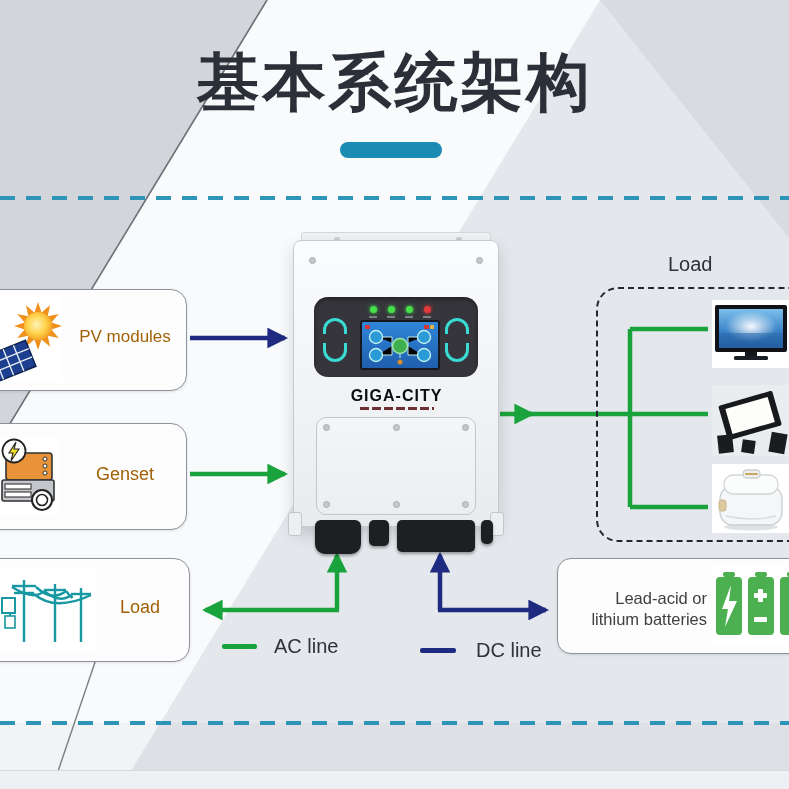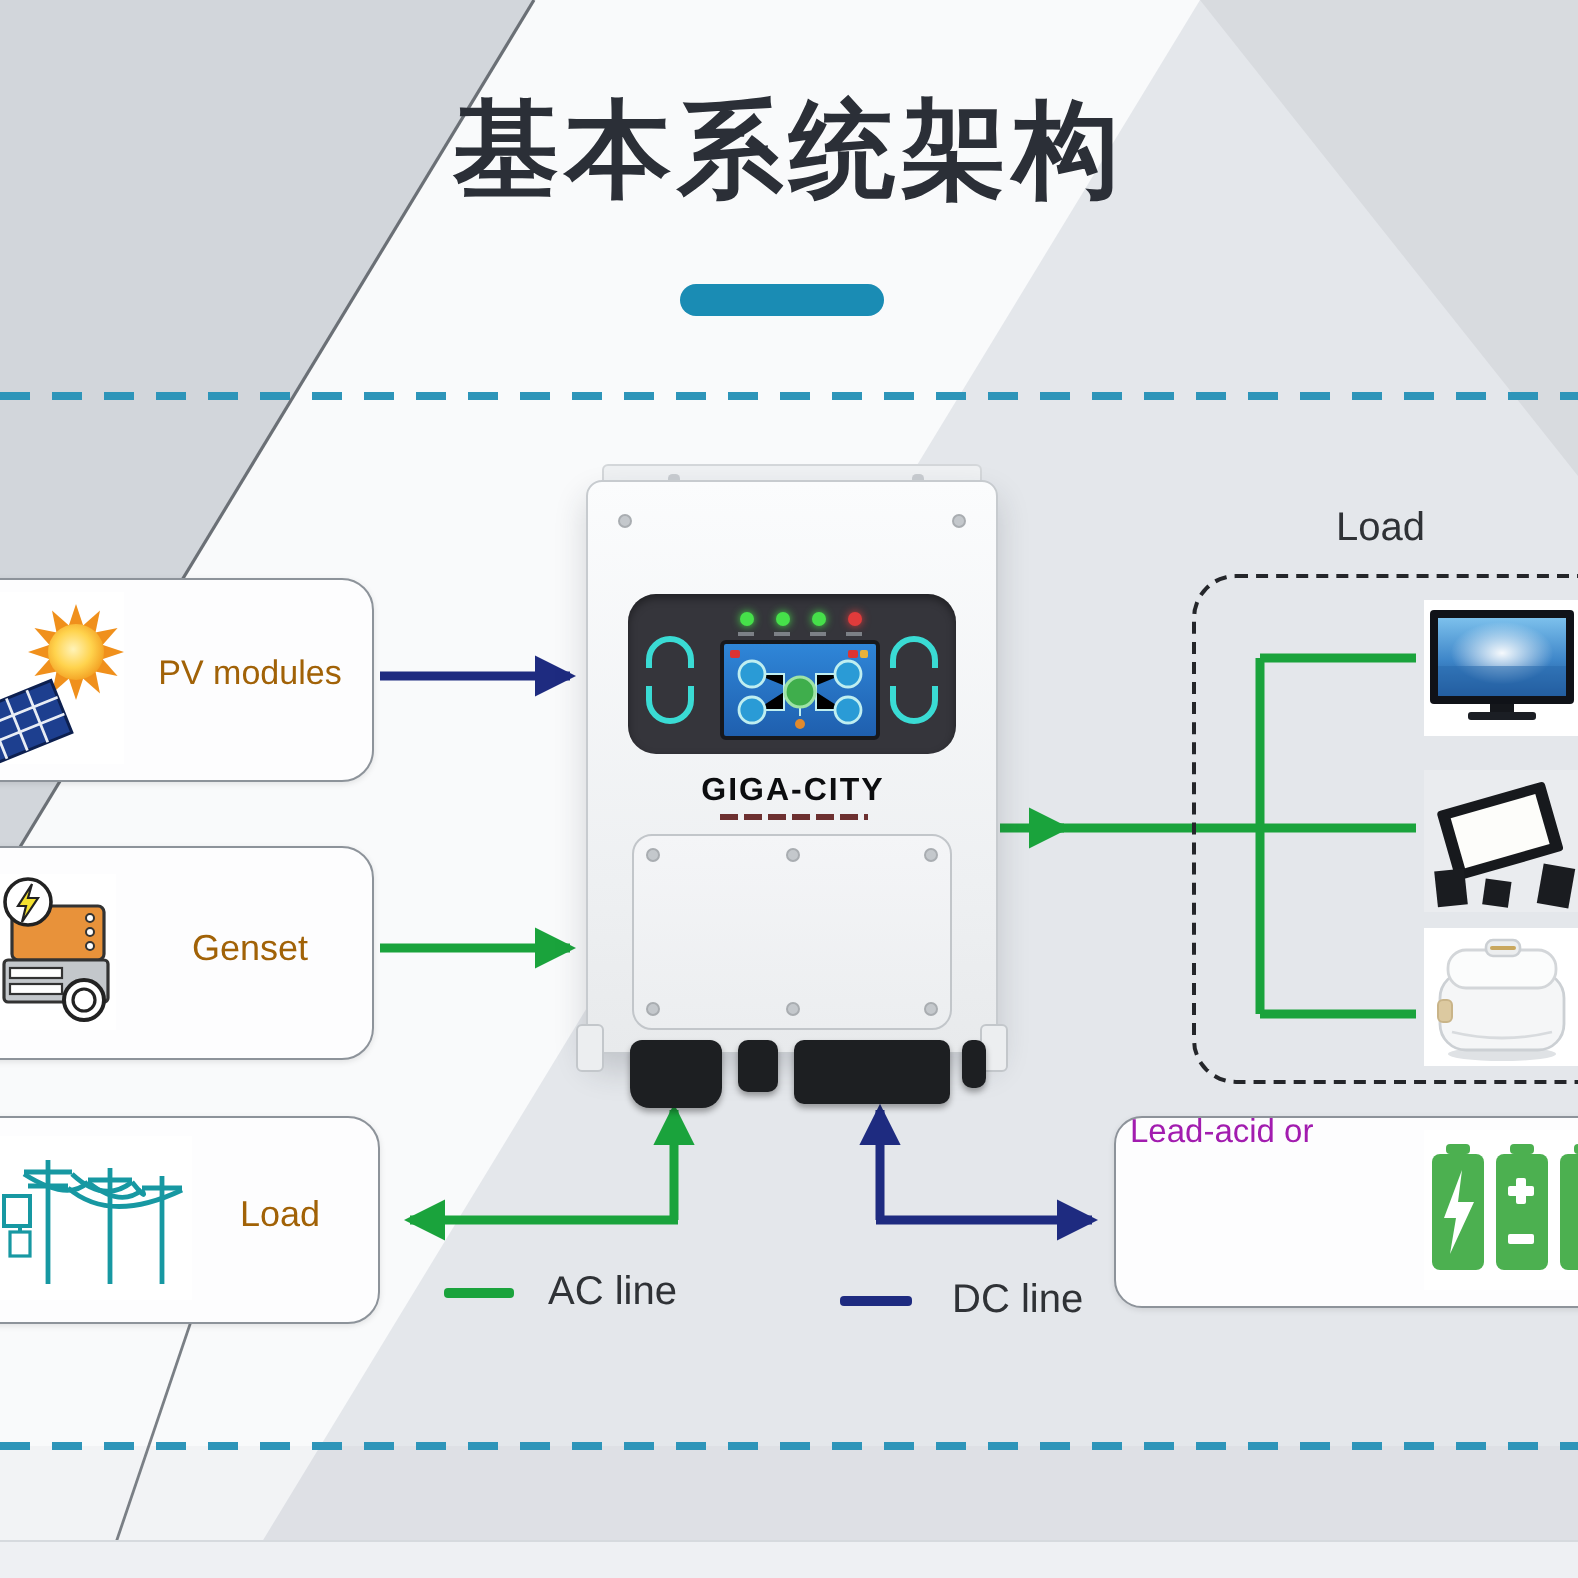--- a/index.html
+++ b/index.html
@@ -7,21 +7,21 @@
     position:relative;width:789px;height:789px;overflow:hidden;
     font-family:"Liberation Sans","DejaVu Sans",sans-serif;
     background:#e6e9ed;
   }
   .abs{position:absolute;}
   
   .bg-svg{position:absolute;inset:0;width:789px;height:789px;}
   
   .title{
     left:0;top:40px;width:789px;text-align:center;
-    font-size:53px;font-weight:900;color:#2b2f37;letter-spacing:3px;
+    font-size:63px;font-weight:900;color:#2b2f37;letter-spacing:3px;
   }
   .accent-bar{left:340px;top:142px;width:102px;height:16px;border-radius:8px;background:#1a8cb4;}
   .dashed-rule{left:0;width:789px;height:4px;
     background:repeating-linear-gradient(90deg,#2e95b9 0 15px,transparent 15px 26px);}
   .rule-top{top:196px;} .rule-bottom{top:721px;}
   .bottom-strip{left:0;top:770px;width:789px;height:19px;background:#eef0f3;border-top:1px solid #d6dade;}
   
   .node-box{
     background:#fdfdfe;border:1.6px solid #8d939a;border-radius:16px;
     box-shadow:0 1px 3px rgba(0,0,0,.10);
@@ -40,21 +40,21 @@
   .grid-icon{left:0;top:568px;width:96px;height:82px;}
   
   .load-label{left:668px;top:253px;width:90px;font-size:20px;color:#2f3236;}
   .load-box{left:596px;top:287px;width:245px;height:251px;border:2.5px dashed #24262a;border-radius:22px;}
   .tile{background:#fff;}
   .tv-tile{left:712px;top:300px;width:78px;height:68px;}
   .light-tile{left:712px;top:385px;width:78px;height:71px;}
   .cooker-tile{left:712px;top:464px;width:78px;height:69px;}
   
   .battery-box{left:557px;top:558px;width:252px;height:94px;border-radius:14px;}
-  .battery-text{left:565px;top:556px;width:142px;text-align:left;font-size:16.5px;line-height:1.28;color:#a21caf;}
+  .battery-text{left:565px;top:588px;width:142px;text-align:right;font-size:16.5px;line-height:1.28;color:#404040;}
   .battery-panel{left:712px;top:565px;width:100px;height:80px;background:#fff;}
   .bat{position:absolute;top:12px;width:26px;height:58px;background:#4cb050;border-radius:4px;}
   .bat::before{content:"";position:absolute;top:-5px;left:7px;width:12px;height:5px;background:#4cb050;border-radius:2px;}
   .bat1{left:4px;} .bat2{left:36px;} .bat3{left:68px;}
   .bat-plus-v{position:absolute;left:10px;top:12px;width:5px;height:13px;background:#fff;border-radius:1px;}
   .bat-plus-h{position:absolute;left:6px;top:16px;width:13px;height:5px;background:#fff;border-radius:1px;}
   .bat-minus{position:absolute;left:6px;top:40px;width:13px;height:5px;background:#fff;border-radius:1px;}
   
   .legend-swatch{height:5px;border-radius:2px;}
   .ac-swatch{left:222px;top:644px;width:35px;background:#1aa33c;}
@@ -293,20 +293,21 @@
       <rect x="31" y="6" width="17" height="8" rx="3.5" fill="#eceeef" stroke="#ccd0d4" stroke-width="1.3"></rect>
       <rect x="33" y="9" width="13" height="2" rx="1" fill="#c9a75e"></rect>
       <rect x="7" y="36" width="7" height="11" rx="2.5" fill="#dcc9a0" stroke="#c9b488" stroke-width="1"></rect>
       <path d="M14,52 Q39,58 64,52" stroke="#d8dbde" stroke-width="1.4" fill="none"></path>
     </svg>
   </div>
 
   <div class="abs node-box battery-box"></div>
   <div class="abs battery-text">
     <div>Lead-acid or</div>
+    <div>lithium batteries</div>
   </div>
   <div class="abs icon-tile battery-panel">
     <div class="bat bat1">
       <svg width="26" height="58" viewBox="0 0 26 58">
         <polygon points="15,8 6,32 12,32 9,50 21,24 13,24" fill="#fff"></polygon>
       </svg>
     </div>
     <div class="bat bat2">
       <div class="bat-plus-v"></div>
       <div class="bat-plus-h"></div>

